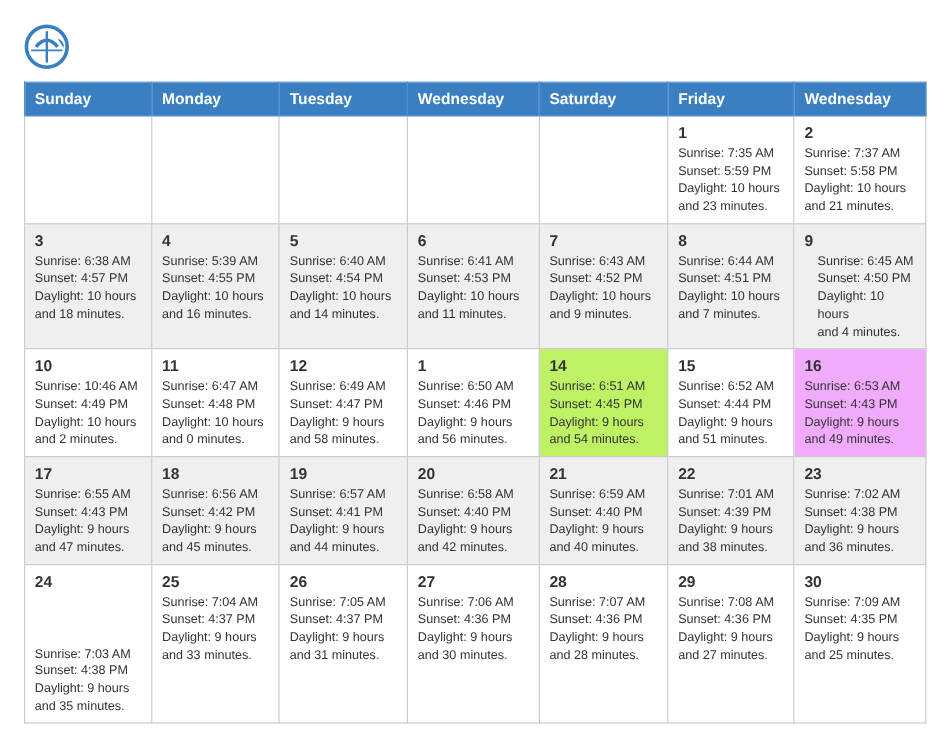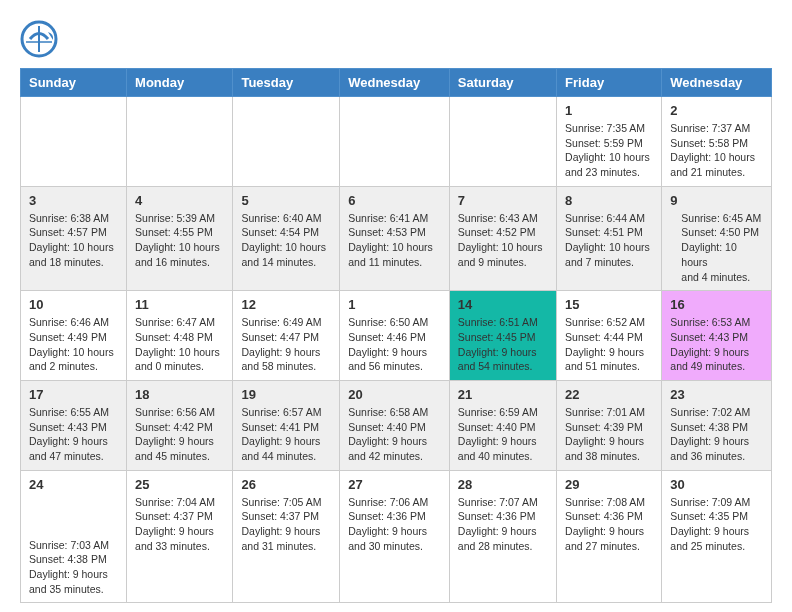--- a/index.html
+++ b/index.html
@@ -190,21 +190,21 @@
           <span class="day-number">9</span>
           <div class="day-info" style="white-space: pre-line; margin-left: 11px;">Sunrise: 6:45 AM
 Sunset: 4:50 PM
 Daylight: 10 hours
 and 4 minutes.</div>
         </td>
       </tr>
       <tr class="row-odd">
         <td style="background: rgb(255, 255, 255);">
           <span class="day-number">10</span>
-          <div class="day-info" style="white-space: pre-line;">Sunrise: 6:46 AM
+          <div class="day-info" style="white-space: pre-line;">Sunrise: 10:46 AM
 Sunset: 4:49 PM
 Daylight: 10 hours
 and 2 minutes.</div>
         </td>
         <td style="background: rgb(255, 255, 255);">
           <span class="day-number">11</span>
           <div class="day-info" style="white-space: pre-line;">Sunrise: 6:47 AM
 Sunset: 4:48 PM
 Daylight: 10 hours
 and 0 minutes.</div>
@@ -216,21 +216,21 @@
 Daylight: 9 hours
 and 58 minutes.</div>
         </td>
         <td style="background: rgb(255, 255, 255);">
           <span class="day-number">1</span>
           <div class="day-info" style="white-space: pre-line;">Sunrise: 6:50 AM
 Sunset: 4:46 PM
 Daylight: 9 hours
 and 56 minutes.</div>
         </td>
-        <td style="background: #14b8a6;">
+        <td style="background: #bef264;">
           <span class="day-number">14</span>
           <div class="day-info" style="white-space: pre-line;">Sunrise: 6:51 AM
 Sunset: 4:45 PM
 Daylight: 9 hours
 and 54 minutes.</div>
         </td>
         <td style="background: rgb(255, 255, 255);">
           <span class="day-number">15</span>
           <div class="day-info" style="white-space: pre-line;">Sunrise: 6:52 AM
 Sunset: 4:44 PM

